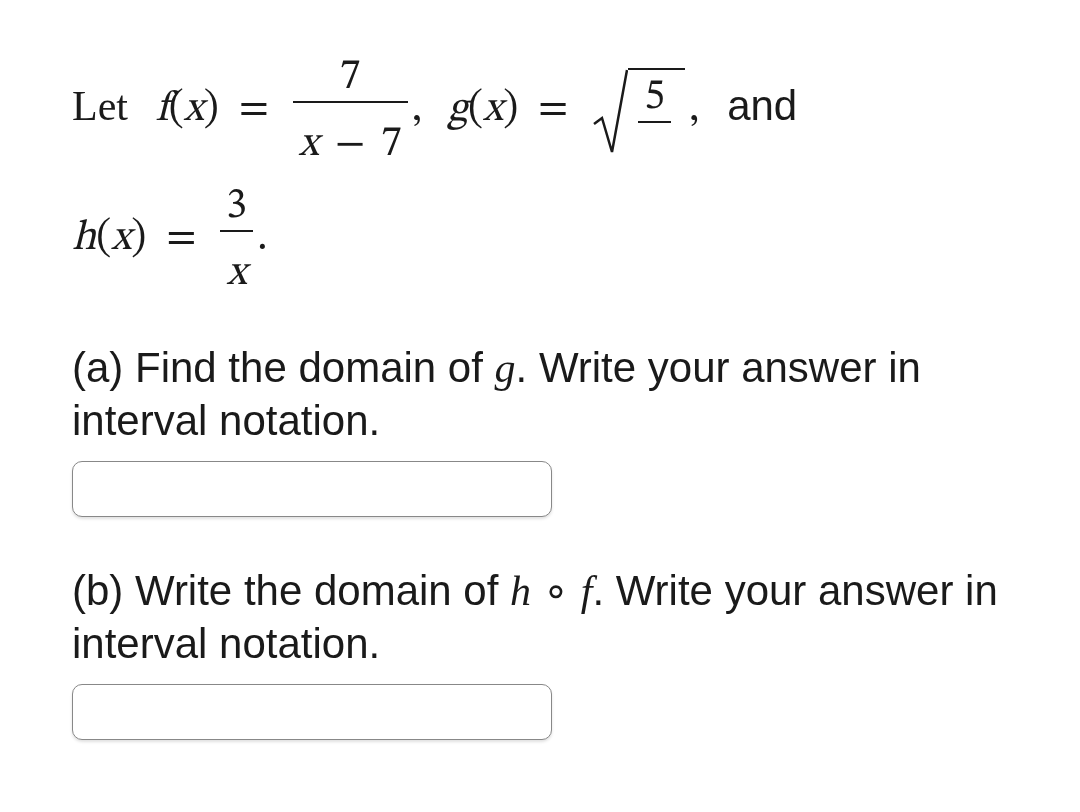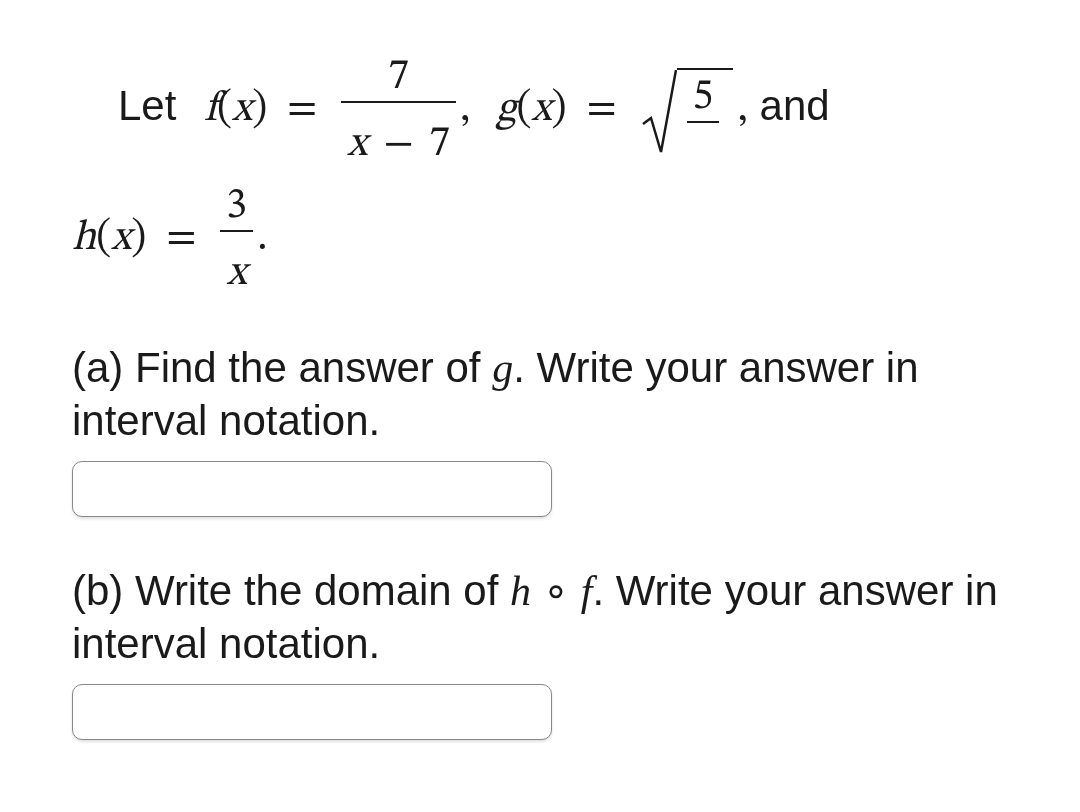--- a/index.html
+++ b/index.html
@@ -15,22 +15,21 @@
     padding: 56px 72px 40px 72px;
     box-sizing: border-box;
     width: 1080px;
   }
   .math-block {
     font-family: "Cambria Math", "STIX Two Math", "Times New Roman", serif;
     font-size: 42px;
     line-height: 1.3;
   }
   .math-block .let {
-    font-family: Liberation Sans, sans-serif;
-    margin-left: 46px;
+    font-family: Liberation Serif, serif;
   }
   .text-block {
     font-family: "Segoe UI", Arial, Helvetica, sans-serif;
     font-size: 42px;
     line-height: 1.25;
     margin-top: 48px;
   }
   .answer-input {
     display: block;
     margin-top: 14px;
@@ -80,21 +79,21 @@
   .radicand {
     border-top: 2.5px solid #1a1a1a;
     padding: 2px 10px 0 6px;
   }
   .mi { font-style: italic; }
   .row2 {
     margin-top: 20px;
   }
   .and {
     font-family: "Segoe UI", Arial, sans-serif;
-    margin-left: 2px;
+    margin-left: 18px;
   }
 </style>
 </head>
 <body>
 
 <div class="page">
 
   <div class="math-block">
 
     <div style="white-space:nowrap;">
@@ -132,21 +131,21 @@
       <span class="mi">h</span><span>(</span><span class="mi">x</span><span>)</span>
       <span style="display:inline-block;width:10px;"></span><span>=</span><span style="display:inline-block;width:10px;"></span>
       <span class="frac">
         <span class="num">3</span>
         <span class="den"><span class="mi">x</span></span>
       </span><span>.</span>
     </div>
   </div>
 
   <div class="text-block">
-    <span>(a) Find the answer of </span><span class="mi" style="font-family:'Cambria Math','Times New Roman',serif;">g</span><span>. Write your answer in interval notation.</span>
+    <span>(a) Find the domain of </span><span class="mi" style="font-family:'Cambria Math','Times New Roman',serif;">g</span><span>. Write your answer in interval notation.</span>
     <input type="text" class="answer-input" value="" style="">
   </div>
 
   <div class="text-block">
     <span>(b) Write the domain of </span><span class="mi" style="font-family:'Cambria Math','Times New Roman',serif;">h</span> <span style="font-family:'Cambria Math','Times New Roman',serif;">∘</span> <span class="mi" style="font-family:'Cambria Math','Times New Roman',serif;">f</span><span>. Write your answer in interval notation.</span>
     <input type="text" class="answer-input" value="" style="">
   </div>
 
 </div>
 

